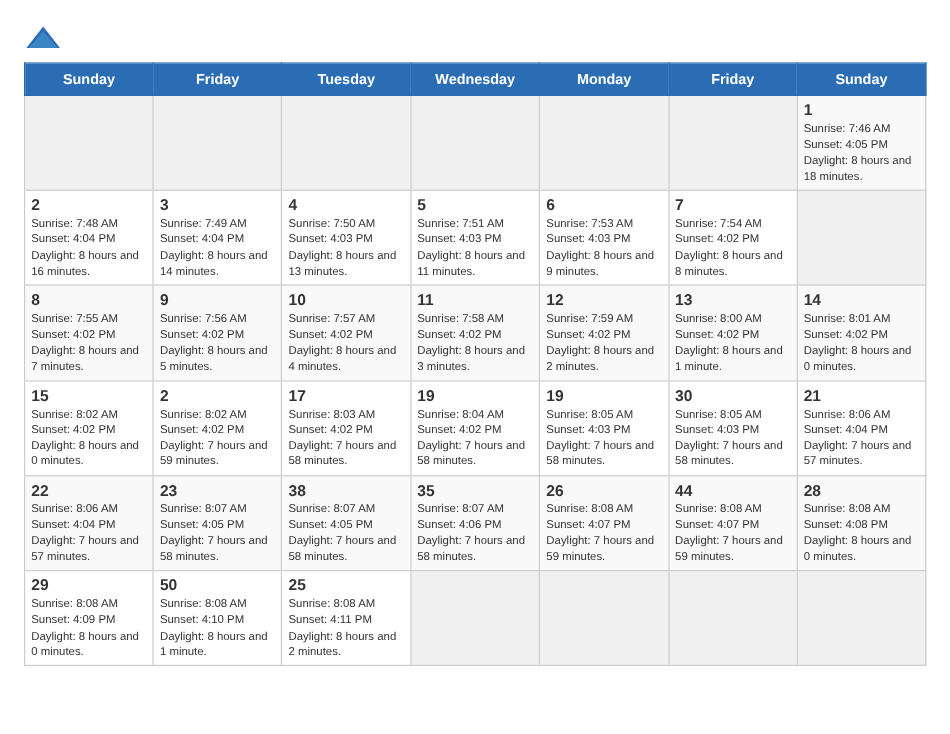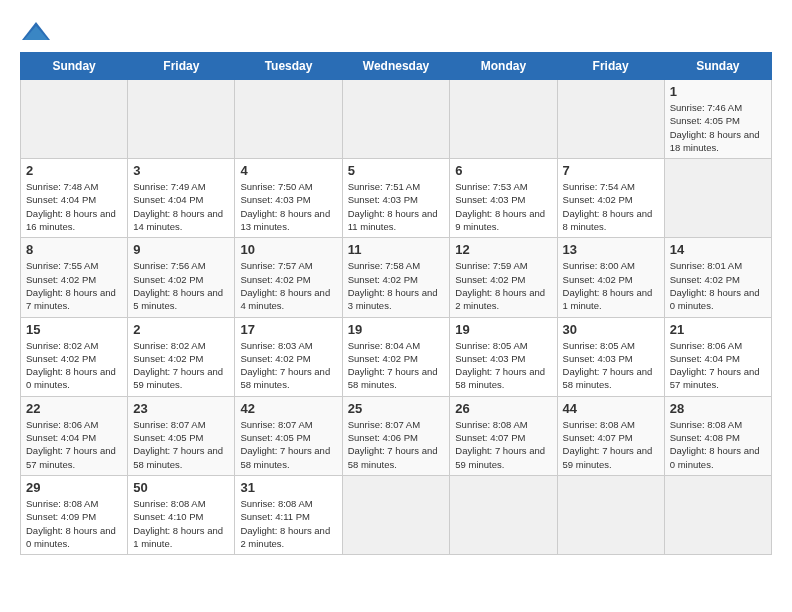--- a/index.html
+++ b/index.html
@@ -217,25 +217,25 @@
       <tr>
         <td>
           <span class="day-num">22</span>
           <div class="day-info">Sunrise: 8:06 AM<br>Sunset: 4:04 PM<br>Daylight: 7 hours and 57 minutes.</div>
         </td>
         <td>
           <span class="day-num">23</span>
           <div class="day-info">Sunrise: 8:07 AM<br>Sunset: 4:05 PM<br>Daylight: 7 hours and 58 minutes.</div>
         </td>
         <td>
-          <span class="day-num">42</span>
+          <span class="day-num">38</span>
           <div class="day-info">Sunrise: 8:07 AM<br>Sunset: 4:05 PM<br>Daylight: 7 hours and 58 minutes.</div>
         </td>
         <td>
-          <span class="day-num">25</span>
+          <span class="day-num">35</span>
           <div class="day-info">Sunrise: 8:07 AM<br>Sunset: 4:06 PM<br>Daylight: 7 hours and 58 minutes.</div>
         </td>
         <td>
           <span class="day-num">26</span>
           <div class="day-info">Sunrise: 8:08 AM<br>Sunset: 4:07 PM<br>Daylight: 7 hours and 59 minutes.</div>
         </td>
         <td>
           <span class="day-num">44</span>
           <div class="day-info">Sunrise: 8:08 AM<br>Sunset: 4:07 PM<br>Daylight: 7 hours and 59 minutes.</div>
         </td>
@@ -247,21 +247,21 @@
       <tr>
         <td>
           <span class="day-num">29</span>
           <div class="day-info">Sunrise: 8:08 AM<br>Sunset: 4:09 PM<br>Daylight: 8 hours and 0 minutes.</div>
         </td>
         <td>
           <span class="day-num">50</span>
           <div class="day-info">Sunrise: 8:08 AM<br>Sunset: 4:10 PM<br>Daylight: 8 hours and 1 minute.</div>
         </td>
         <td>
-          <span class="day-num">31</span>
+          <span class="day-num">25</span>
           <div class="day-info">Sunrise: 8:08 AM<br>Sunset: 4:11 PM<br>Daylight: 8 hours and 2 minutes.</div>
         </td>
         <td class="empty-cell"></td>
         <td class="empty-cell"></td>
         <td class="empty-cell"></td>
         <td class="empty-cell"></td>
       </tr>
     </tbody>
 </table>
 

